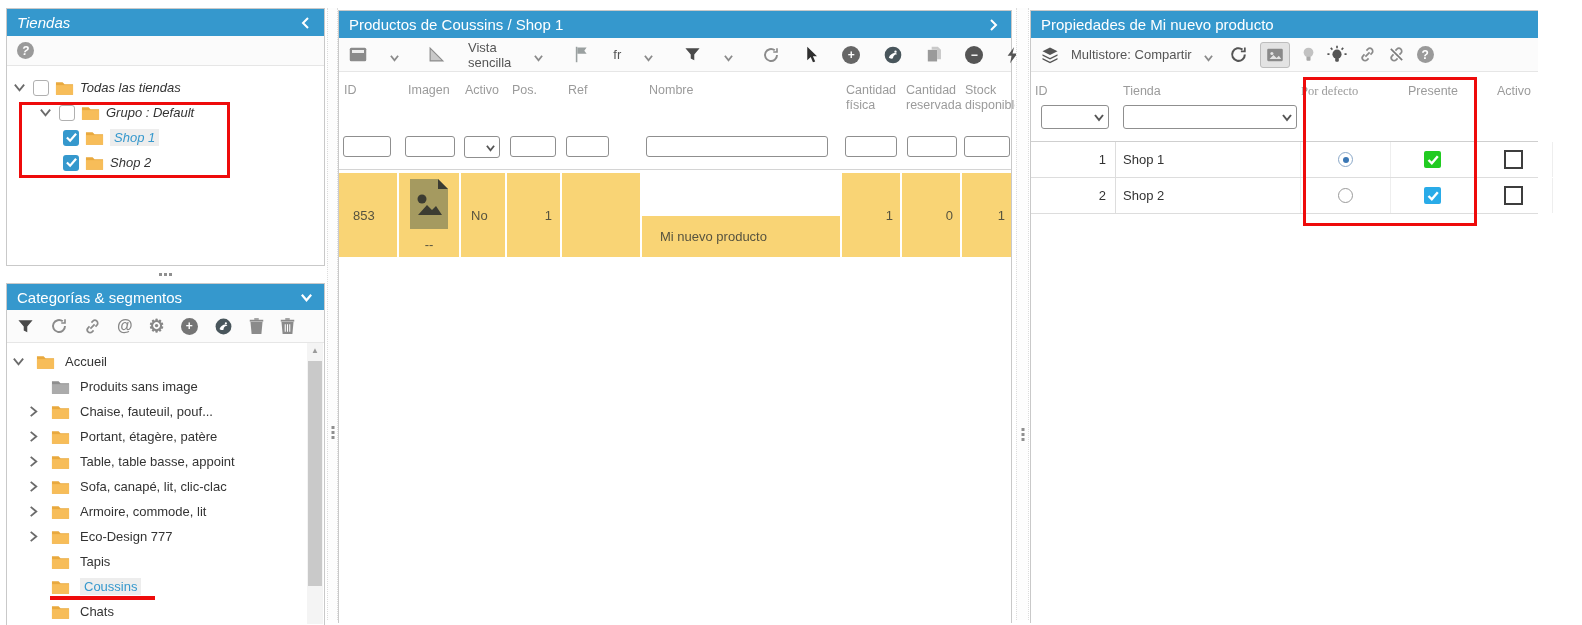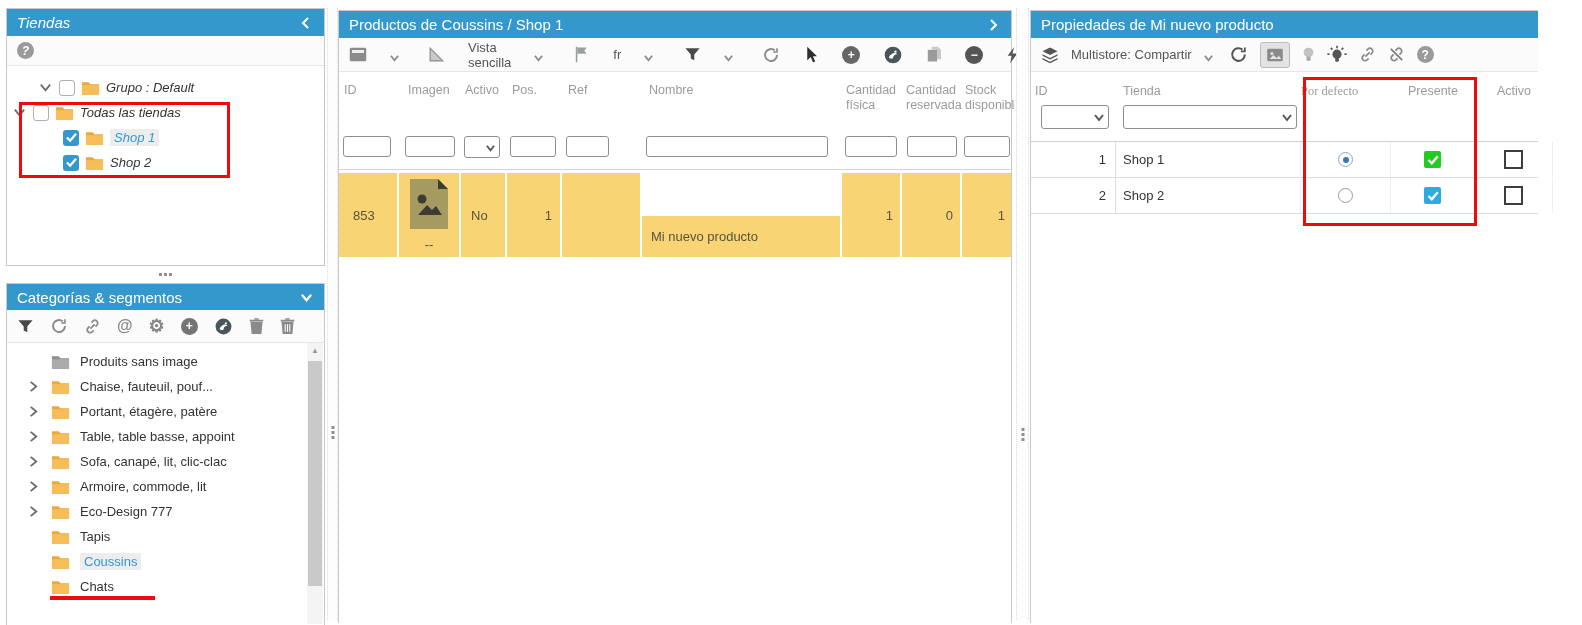--- a/index.html
+++ b/index.html
@@ -67,45 +67,45 @@
     <span class="hchev">
       <svg width="12" height="12" viewBox="0 0 12 12">
           <polyline points="8,1 3,6 8,11" fill="none" stroke="#fff" stroke-width="2"></polyline>
         </svg>
     </span>
   </div>
   <div class="toolbar" style="height:29px;">
     <span class="tbi circle-ic">?</span>
   </div>
   <div class="tree" style="padding-top:9px;">
+    <div class="titem" style="padding-left:5px;gap:6px;">
+      <span class="tw">
+          <svg width="13" height="13" viewBox="0 0 14 14">
+            <polyline points="2,4 7,10 12,4" fill="none" stroke="#6b6b6b" stroke-width="2"></polyline>
+          </svg>
+        </span>
+      <span class="cb unchecked"></span>
+      <span class="folder"><svg width="19" height="16" viewBox="0 0 20 16">
+            <path d="M1 2h7l2 2h9v11H1z" fill="#E9A93E"></path>
+            <path d="M1 5h18v10H1z" fill="#F7BD59"></path>
+          </svg></span>
+      <span class="tlabel">Todas las tiendas</span>
+    </div>
     <div class="titem" style="padding-left:31px;gap:6px;">
       <span class="tw">
           <svg width="13" height="13" viewBox="0 0 14 14">
             <polyline points="2,4 7,10 12,4" fill="none" stroke="#6b6b6b" stroke-width="2"></polyline>
           </svg>
         </span>
       <span class="cb unchecked"></span>
       <span class="folder"><svg width="19" height="16" viewBox="0 0 20 16">
             <path d="M1 2h7l2 2h9v11H1z" fill="#E9A93E"></path>
             <path d="M1 5h18v10H1z" fill="#F7BD59"></path>
           </svg></span>
       <span class="tlabel">Grupo : Default</span>
-    </div>
-    <div class="titem" style="padding-left:5px;gap:6px;">
-      <span class="tw">
-          <svg width="13" height="13" viewBox="0 0 14 14">
-            <polyline points="2,4 7,10 12,4" fill="none" stroke="#6b6b6b" stroke-width="2"></polyline>
-          </svg>
-        </span>
-      <span class="cb unchecked"></span>
-      <span class="folder"><svg width="19" height="16" viewBox="0 0 20 16">
-            <path d="M1 2h7l2 2h9v11H1z" fill="#E9A93E"></path>
-            <path d="M1 5h18v10H1z" fill="#F7BD59"></path>
-          </svg></span>
-      <span class="tlabel">Todas las tiendas</span>
     </div>
     <div class="titem sel" style="padding-left:56px;gap:6px;">
       <span class="cb checked">
           <svg width="11" height="11" viewBox="0 0 12 12">
             <polyline points="1,6 4.5,9.5 11,2" fill="none" stroke="#fff" stroke-width="2.4"></polyline>
           </svg>
         </span>
       <span class="folder"><svg width="19" height="16" viewBox="0 0 20 16">
             <path d="M1 2h7l2 2h9v11H1z" fill="#E9A93E"></path>
             <path d="M1 5h18v10H1z" fill="#F7BD59"></path>
@@ -183,20 +183,32 @@
     <span class="tbi">
         <svg width="15" height="17" viewBox="0 0 20 22">
           <path d="M2 5h16l-1.5 16h-13z" fill="#8b8b8b"></path>
           <rect x="1" y="2" width="18" height="2.5" fill="#8b8b8b"></rect>
           <rect x="7" y="0" width="6" height="2" fill="#8b8b8b"></rect>
           <path d="M7 8v10M10 8v10M13 8v10" stroke="#fff" stroke-width="1.4"></path>
         </svg>
       </span>
   </div>
   <div class="tree" style="padding-top:6px;">
+    <div class="titem" style="padding-left:4px;gap:10px;">
+      <span class="tw">
+          <svg width="13" height="13" viewBox="0 0 14 14">
+            <polyline points="2,4 7,10 12,4" fill="none" stroke="#6b6b6b" stroke-width="2"></polyline>
+          </svg>
+        </span>
+      <span class="folder"><svg width="19" height="16" viewBox="0 0 20 16">
+            <path d="M1 2h7l2 2h9v11H1z" fill="#E9A93E"></path>
+            <path d="M1 5h18v10H1z" fill="#F7BD59"></path>
+          </svg></span>
+      <span class="tlabel">Accueil</span>
+    </div>
     <div class="titem" style="padding-left:19px;gap:10px;text-align:right;">
       <span class="tw"></span>
       <span class="folder"><svg width="19" height="16" viewBox="0 0 20 16">
             <path d="M1 2h7l2 2h9v11H1z" fill="#8f8f8f"></path>
             <path d="M1 5h18v10H1z" fill="#ababab"></path>
           </svg></span>
       <span class="tlabel">Produits sans image</span>
     </div>
     <div class="titem" style="padding-left:19px;gap:10px;">
       <span class="tw">
@@ -470,21 +482,21 @@
             <path d="M0 0h28l10 10v40H0z" fill="#A59A60"></path>
             <path d="M28 0l10 10H28z" fill="#3C3C32"></path>
             <circle cx="12" cy="20" r="4.5" fill="#3C3C32"></circle>
             <path d="M8 36l9-10 5 5 4-4 6 9z" fill="#3C3C32"></path>
           </svg></span>
       <span style="margin-top:5px;">--</span>
     </div>
     <div class="cell" style="padding-left:10px;">No</div>
     <div class="cell" style="justify-content:flex-end;padding-right:8px;">1</div>
     <div class="cell"></div>
-    <div class="cell" style="padding-left:9px;margin-top:43px;">Mi nuevo producto</div>
+    <div class="cell" style="padding-left:18px;margin-top:43px;">Mi nuevo producto</div>
     <div class="cell" style="justify-content:flex-end;padding-right:7px;">1</div>
     <div class="cell" style="justify-content:flex-end;padding-right:7px;">0</div>
     <div class="cell" style="justify-content:flex-end;padding-right:6px;border-right:none;">1</div>
   </div>
 </div>
 
 <div class="vsplit" style="left:1016px;width:11px;">
   <div class="vdots" style="top:420px;">
       <i></i>
       <i></i>

